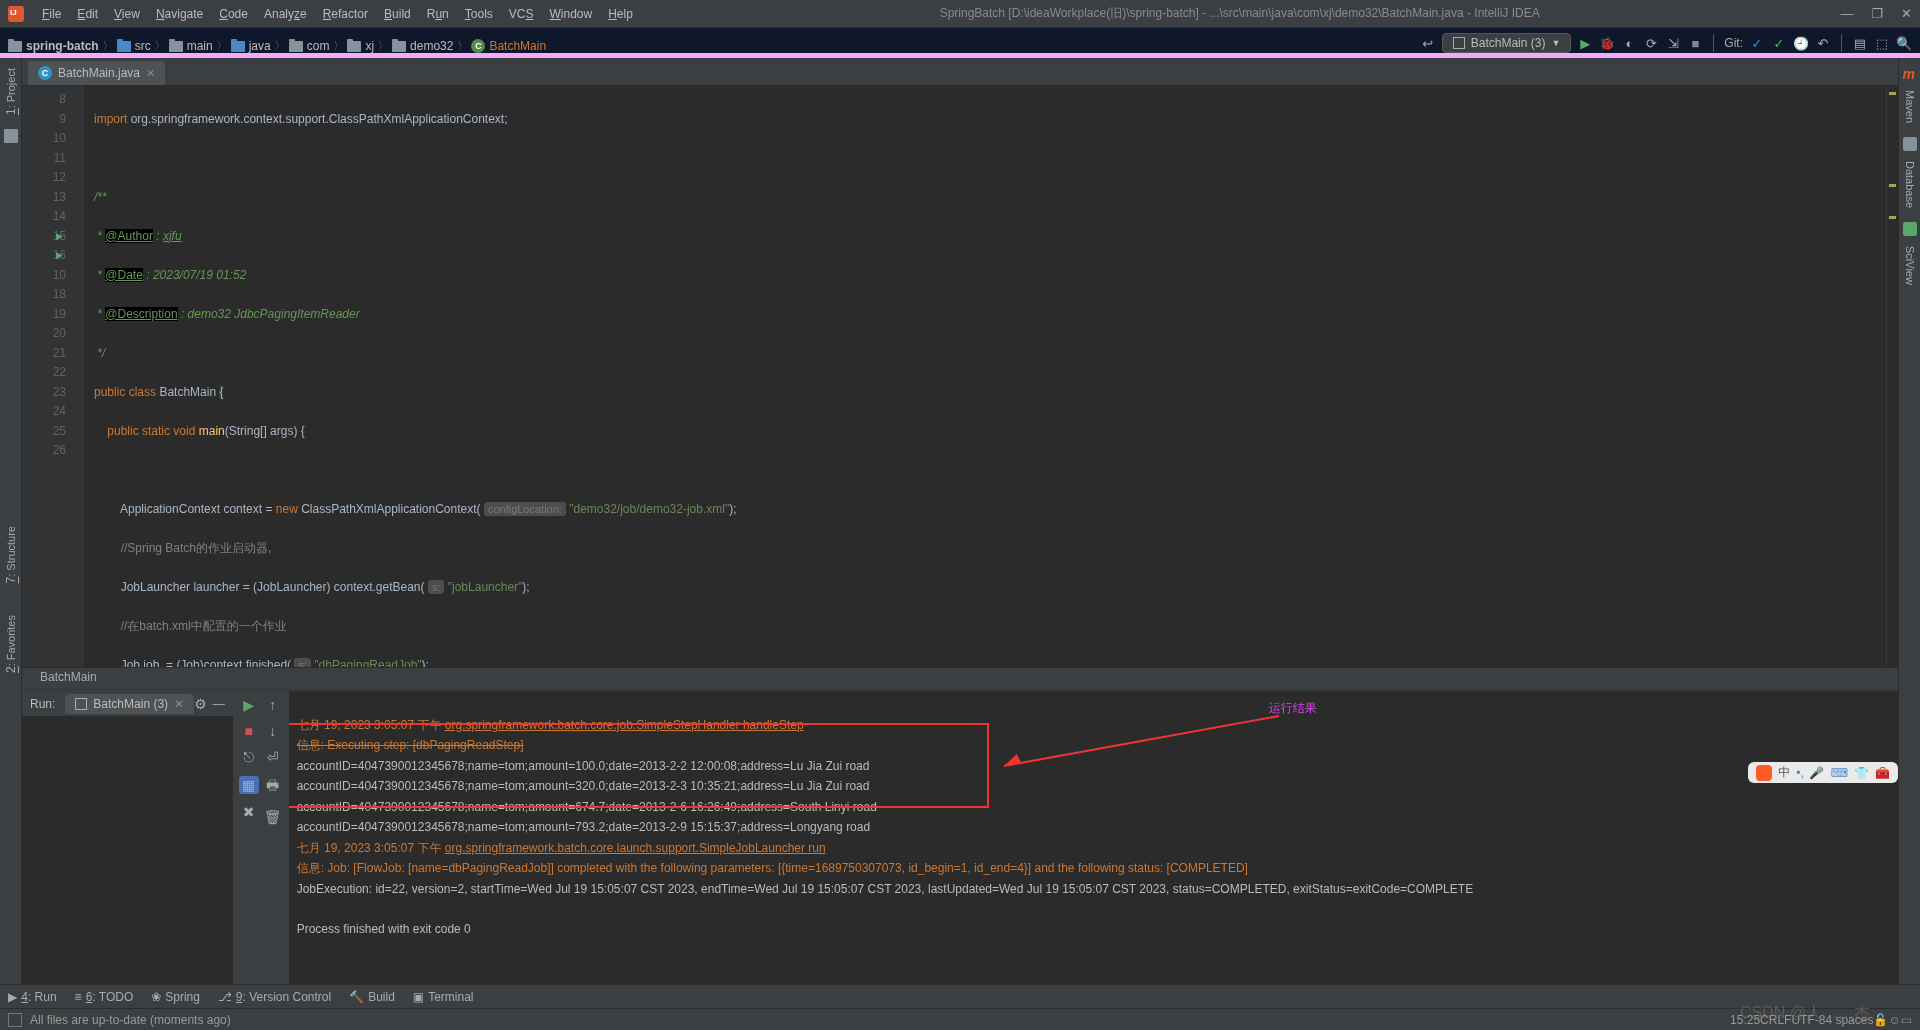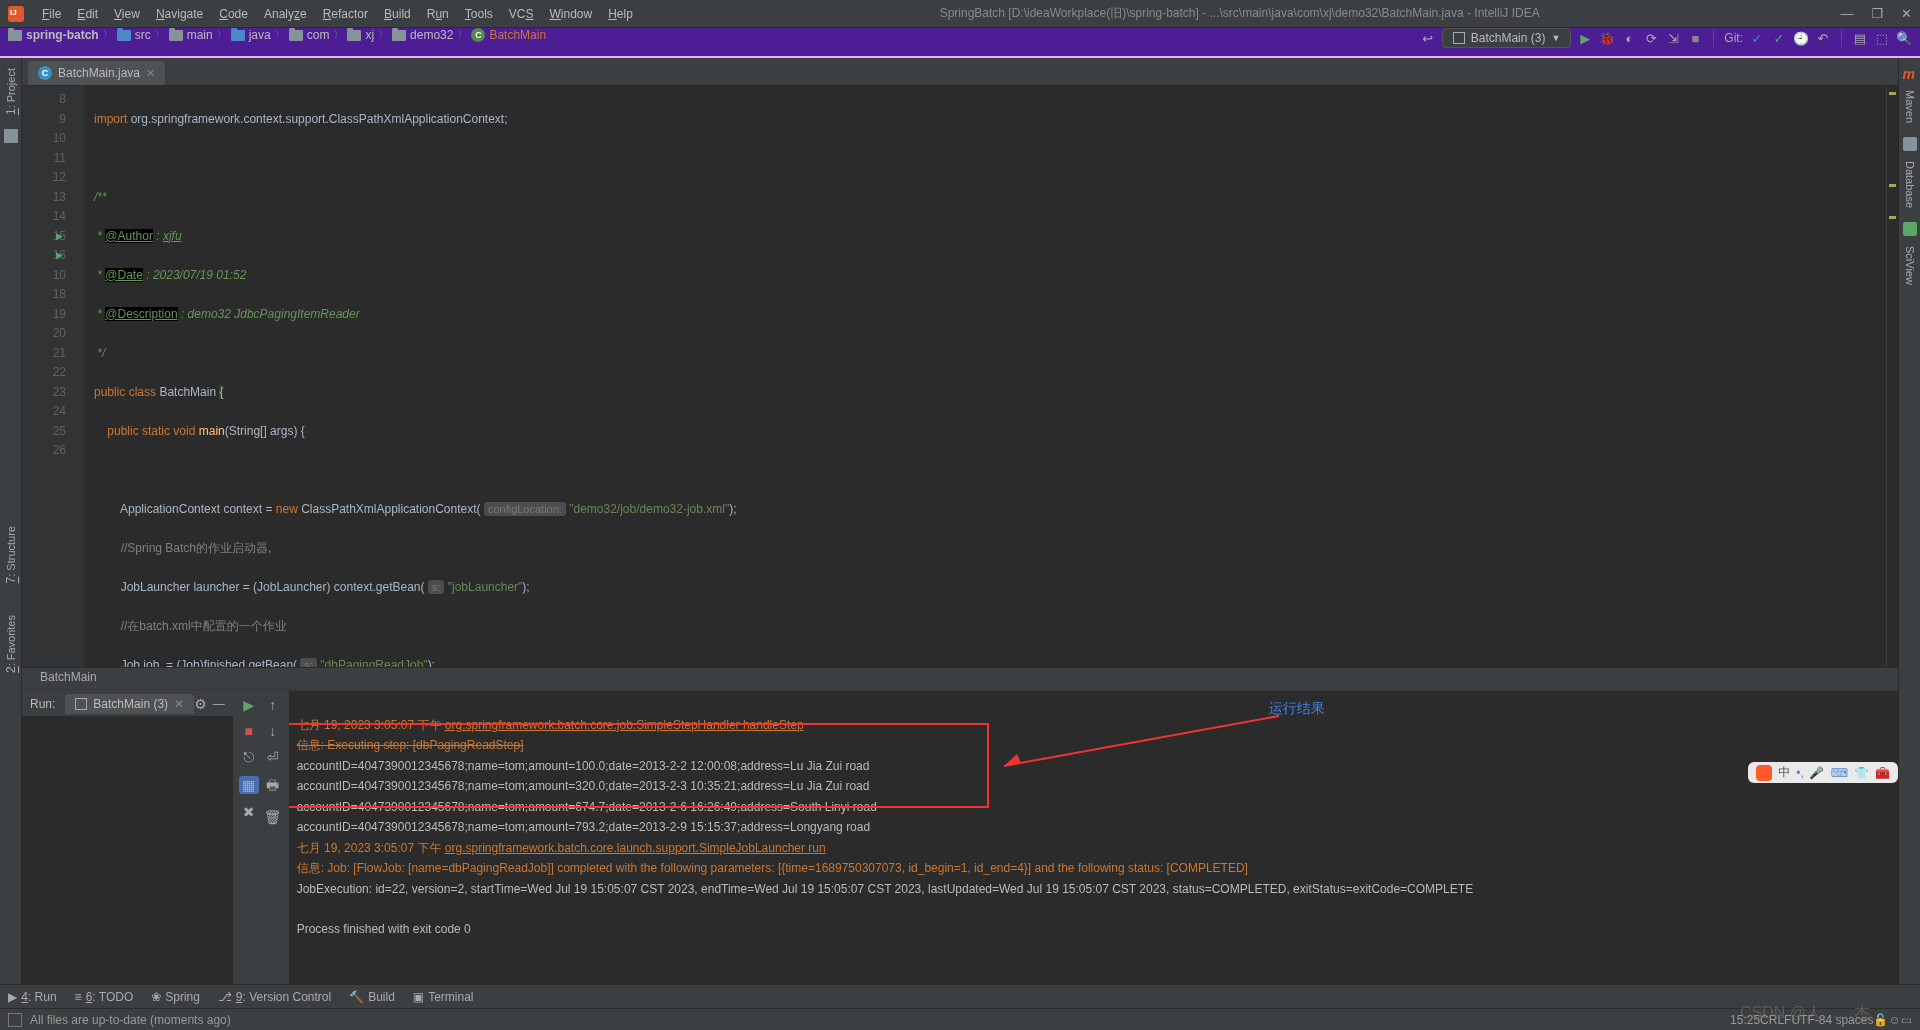--- a/index.html
+++ b/index.html
@@ -6,21 +6,21 @@
 body{background:#3c3f41;color:#bbb;width:1920px;height:1030px;overflow:hidden;display:flex;flex-direction:column}
 .titlebar{height:28px;background:#3c3f41;display:flex;align-items:center;padding:0 8px;border-bottom:1px solid #2b2b2b}
 .app-icon{width:16px;height:16px;background:#e05830;border-radius:3px;margin-right:12px;position:relative}
 .app-icon::after{content:"IJ";position:absolute;font-size:8px;color:#fff;font-weight:bold;top:2px;left:2px}
 .menus{display:flex;gap:4px}
 .menu-item{padding:2px 6px;cursor:pointer;color:#bbb}
 .menu-item u{text-decoration:underline}
 .title-text{flex:1;text-align:center;color:#8a8a8a;font-size:12px}
 .win-controls{display:flex;gap:18px;color:#aaa}
 .win-btn{cursor:pointer;font-size:13px}
-.nav-row{height:30px;background:#4c1d95;display:flex;align-items:flex-start;padding:0 8px;border-bottom:2px solid #f0abfc}
+.nav-row{height:30px;background:#0f172a;display:flex;align-items:flex-end;padding:0 8px;border-bottom:5px solid #f0abfc}
 .crumbs{display:flex;align-items:center;gap:4px}
 .crumb{display:flex;align-items:center;gap:4px;color:#bbb;font-size:12px}
 .folder-ico{width:14px;height:11px;background:#87939a;border-radius:1px;display:inline-block;position:relative}
 .folder-ico.blue{background:#4a88c7}
 .folder-ico::before{content:"";position:absolute;top:-2px;left:0;width:6px;height:2px;background:inherit;border-radius:1px 1px 0 0}
 .class-ico{width:14px;height:14px;background:#548a4a;border-radius:50%;display:inline-flex;align-items:center;justify-content:center;color:#fff;font-size:9px;font-weight:bold}
 .chev{color:#888;font-size:10px}
 .nav-right{margin-left:auto;display:flex;align-items:center;gap:6px}
 .run-config{background:#3c3f41;border:1px solid #555;padding:2px 10px;border-radius:4px;display:flex;align-items:center;gap:6px;color:#bbb}
 .tb-icon{width:16px;text-align:center;color:#aaa;cursor:pointer;font-size:13px}
@@ -61,21 +61,21 @@
 .run-tools{width:56px;background:#3c3f41;display:flex;padding:6px 4px}
 .rt-col{display:flex;flex-direction:column;gap:10px;width:26px;align-items:center}
 .rt-ico{color:#aaa;cursor:pointer;font-size:14px;width:20px;text-align:center}
 .rt-ico.play-g{color:#59a869}
 .rt-ico.stop-r{color:#c75450}
 .rt-active{background:#4b6eaf;border-radius:3px;padding:1px}
 .console{flex:1;background:#2b2b2b;font-family:Consolas,monospace;font-size:12.5px;line-height:19.5px;color:#bbb;padding:4px 8px;position:relative;white-space:pre;overflow:hidden}
 .orange{color:#cc7832}
 .ulink{text-decoration:underline}
 .red-box{position:absolute;border:2px solid #f03434;pointer-events:none}
-.red-label{position:absolute;color:#3b82f6;font-size:14px;font-family:"Microsoft YaHei",sans-serif}
+.red-label{position:absolute;color:#d946ef;font-size:12px;font-family:"Microsoft YaHei",sans-serif}
 .red-arrow{position:absolute;pointer-events:none}
 .bottom-bar{height:24px;background:#3c3f41;border-top:1px solid #2b2b2b;display:flex;align-items:center;padding:0 8px;gap:18px;color:#aaa;font-size:11px}
 .bb-item{display:flex;align-items:center;gap:4px;cursor:pointer}
 .bb-item u{text-decoration:underline}
 .status-bar{height:22px;background:#3c3f41;border-top:1px solid #2b2b2b;display:flex;align-items:center;padding:0 8px;color:#999;font-size:11px}
 .status-right{margin-left:auto;display:flex;gap:0;align-items:center}
 .lock-ico{color:#aaa}
 .gear-right{margin-left:auto;color:#aaa;cursor:pointer;font-size:14px;margin-right:6px}
 .strikethrough-line{text-decoration:line-through;text-decoration-color:#cc7832}
 .overlay-badge{position:fixed;right:22px;top:762px;display:flex;gap:6px;background:rgba(255,255,255,0.9);padding:2px 8px;border-radius:6px;align-items:center}
@@ -222,21 +222,21 @@
 <div><span class="doc"> * </span><span class="doctag">@Date</span><span class="doc"> : 2023/07/19 01:52</span></div>
 <div><span class="doc"> * </span><span class="doctag">@Description</span><span class="doc"> : demo32 JdbcPagingItemReader</span></div>
 <div><span class="doc"> */</span></div>
 <div><span class="kw">public class </span><span>BatchMain </span><span class="hl">{</span></div>
 <div><span class="kw">    public static void </span><span class="fn">main</span><span>(String[] args) {</span></div>
 <div>&nbsp;</div>
 <div><span>        ApplicationContext context = </span><span class="kw">new </span><span>ClassPathXmlApplicationContext( </span><span class="param-hint">configLocation:</span><span class="str"> "demo32/job/demo32-job.xml"</span><span>);</span></div>
 <div><span class="cm">        //Spring Batch的作业启动器,</span></div>
 <div><span>        JobLauncher launcher = (JobLauncher) context.getBean( </span><span class="param-hint">s:</span><span class="str"> "jobLauncher"</span><span>);</span></div>
 <div><span class="cm">        //在batch.xml中配置的一个作业</span></div>
-<div><span>        Job job  = (Job)finished.getBean( </span><span class="param-hint">s:</span><span class="str"> "dbPagingReadJob"</span><span>);</span></div>
+<div><span>        Job job  = (Job)context.finished( </span><span class="param-hint">s:</span><span class="str"> "dbPagingReadJob"</span><span>);</span></div>
 
 
 
 
       </div>
       <div class="marker-col">
         <div class="marker" style="top:6px;background:#a9a44f"></div>
         <div class="marker" style="top:98px;background:#a9a44f"></div>
         <div class="marker" style="top:130px;background:#a9a44f"></div>
       </div>

